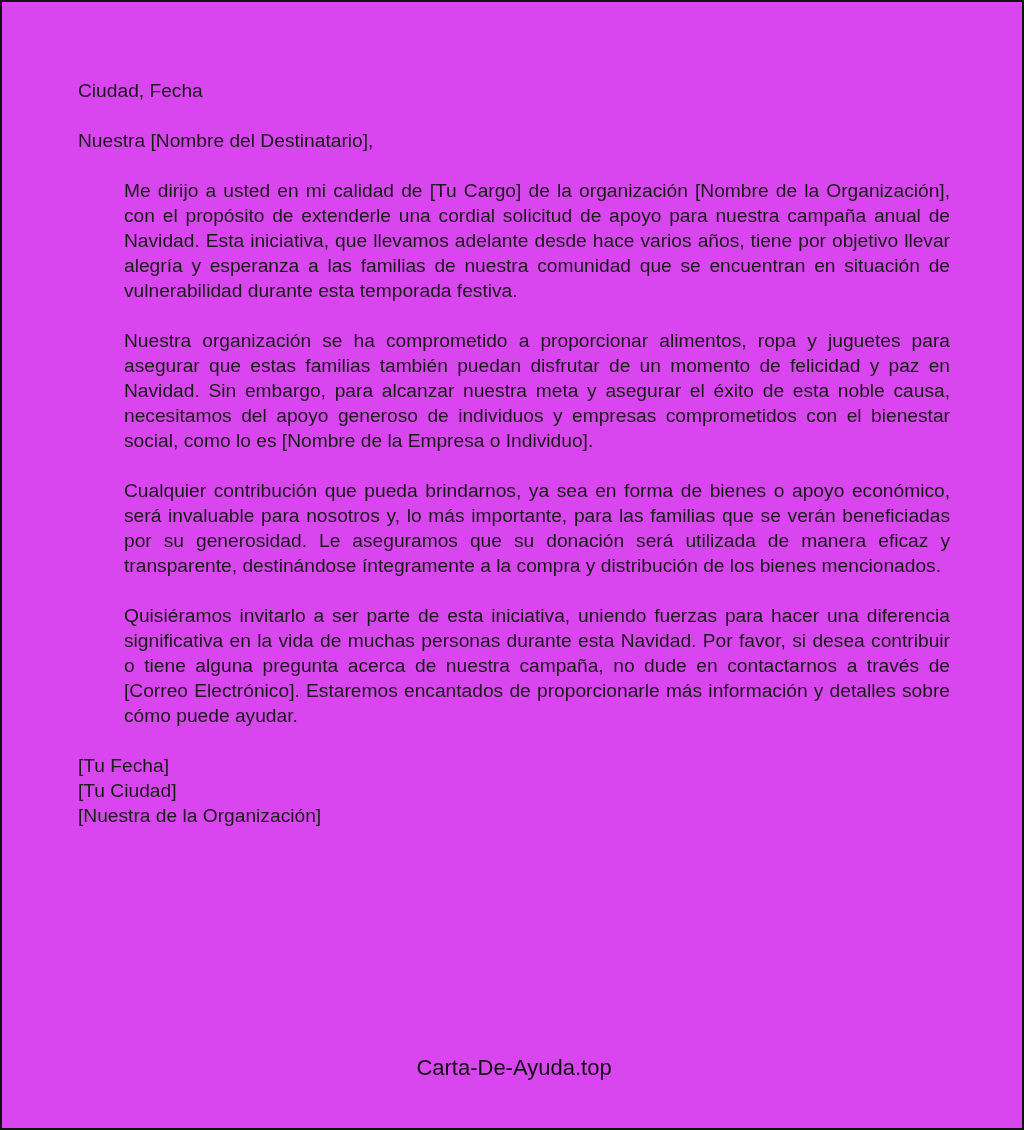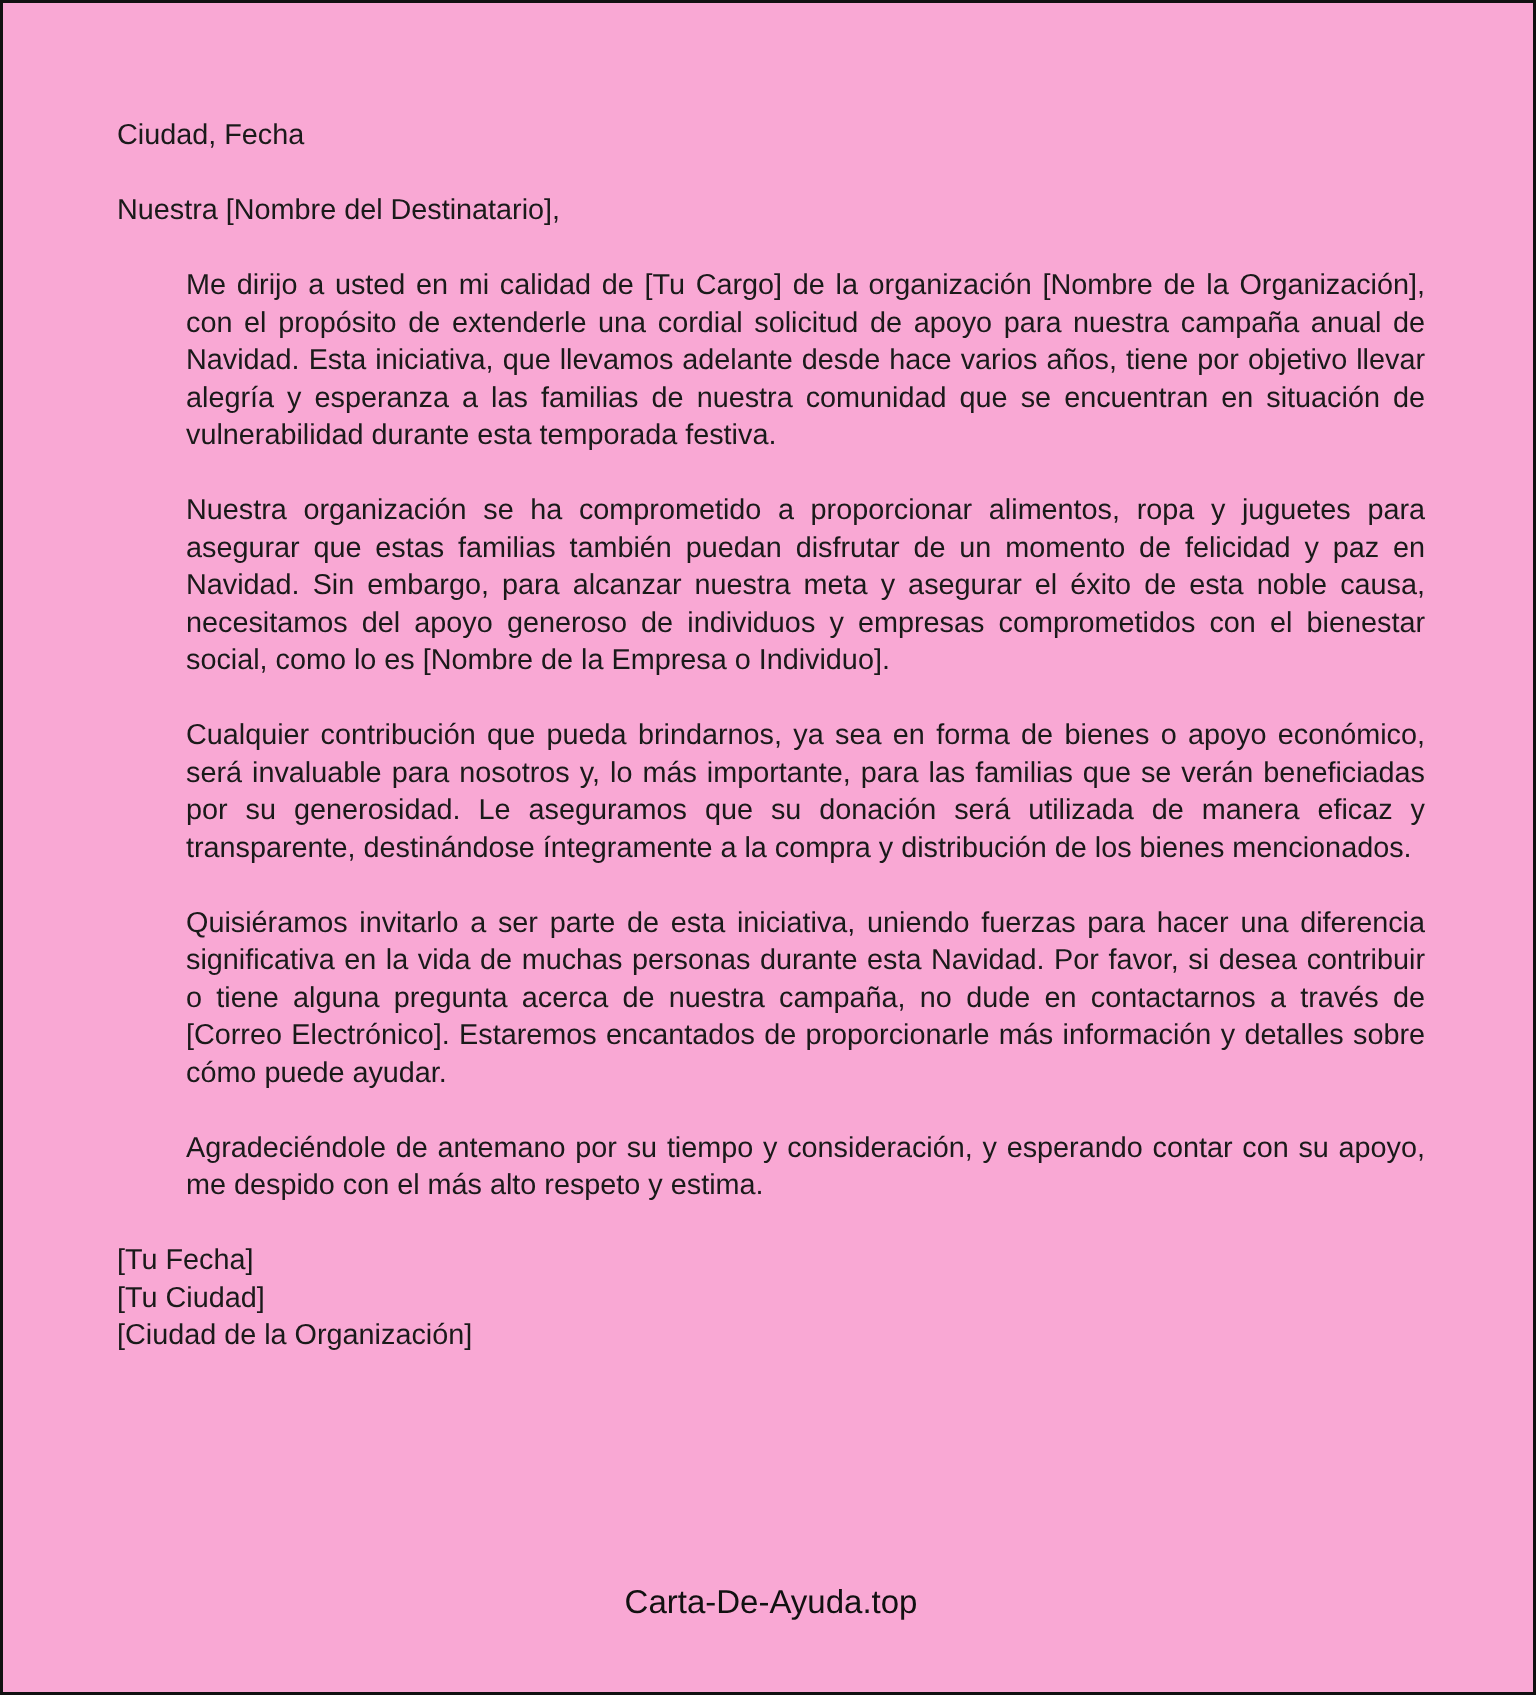--- a/index.html
+++ b/index.html
@@ -14,21 +14,21 @@
       overflow: hidden;
     }
     .page {
       position: absolute;
       left: 0;
       top: 0;
       width: 1024px;
       height: 1130px;
       box-sizing: border-box;
       border: 2px solid #111111;
-      background: #f9a8d4;
+      background: #d946ef;
     }
     .letter {
       position: absolute;
       left: 76px;
       top: 76px;
       width: 872px;
       font-family: "Liberation Sans", sans-serif;
       font-size: 19.2px;
       line-height: 25px;
       color: #1a1a1a;
@@ -63,21 +63,20 @@
 <body>
 
 <div class="page">
   <div class="letter">
     <p>Ciudad, Fecha</p>
     <p>Nuestra [Nombre del Destinatario],</p>
     <p class="body">Me dirijo a usted en mi calidad de [Tu Cargo] de la organización [Nombre de la Organización], con el propósito de extenderle una cordial solicitud de apoyo para nuestra campaña anual de Navidad. Esta iniciativa, que llevamos adelante desde hace varios años, tiene por objetivo llevar alegría y esperanza a las familias de nuestra comunidad que se encuentran en situación de vulnerabilidad durante esta temporada festiva.</p>
     <p class="body">Nuestra organización se ha comprometido a proporcionar alimentos, ropa y juguetes para asegurar que estas familias también puedan disfrutar de un momento de felicidad y paz en Navidad. Sin embargo, para alcanzar nuestra meta y asegurar el éxito de esta noble causa, necesitamos del apoyo generoso de individuos y empresas comprometidos con el bienestar social, como lo es [Nombre de la Empresa o Individuo].</p>
     <p class="body">Cualquier contribución que pueda brindarnos, ya sea en forma de bienes o apoyo económico, será invaluable para nosotros y, lo más importante, para las familias que se verán beneficiadas por su generosidad. Le aseguramos que su donación será utilizada de manera eficaz y transparente, destinándose íntegramente a la compra y distribución de los bienes mencionados.</p>
     <p class="body">Quisiéramos invitarlo a ser parte de esta iniciativa, uniendo fuerzas para hacer una diferencia significativa en la vida de muchas personas durante esta Navidad. Por favor, si desea contribuir o tiene alguna pregunta acerca de nuestra campaña, no dude en contactarnos a través de [Correo Electrónico]. Estaremos encantados de proporcionarle más información y detalles sobre cómo puede ayudar.</p>
-    <p class="body">Agradeciéndole de antemano por su tiempo y consideración, y esperando contar con su apoyo, me despido con el más alto respeto y estima.</p>
     <p class="signature">
       <span class="line">[Tu Fecha]</span>
       <span class="line">[Tu Ciudad]</span>
-      <span class="line">[Ciudad de la Organización]</span>
+      <span class="line">[Nuestra de la Organización]</span>
     </p>
   </div>
   <div class="footer">Carta-De-Ayuda.top</div>
 </div>
 
 </body></html>

